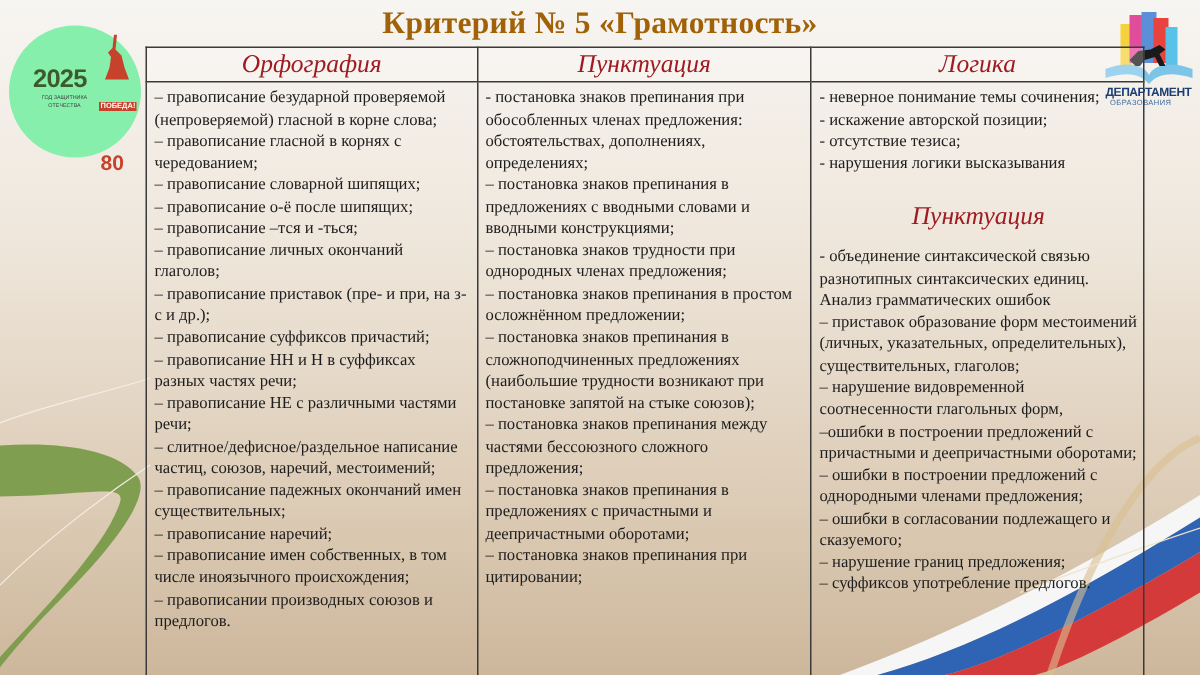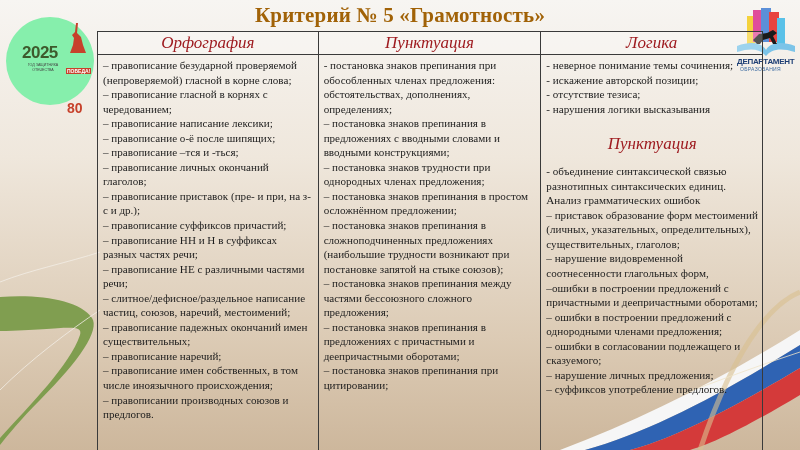--- a/index.html
+++ b/index.html
@@ -111,21 +111,21 @@
   <tbody>
       <tr>
     <th class="c1">Орфография</th>
     <th class="c2">Пунктуация</th>
     <th class="c3">Логика</th>
   </tr>
   <tr>
     <td class="c1">
       <span class="line">– правописание безударной проверяемой (непроверяемой) гласной в корне слова;</span>
       <span class="line">– правописание гласной в корнях с чередованием;</span>
-      <span class="line">– правописание написание лексики;</span>
+      <span class="line">– правописание словарной шипящих;</span>
       <span class="line">– правописание о-ё после шипящих;</span>
       <span class="line">– правописание –тся и -ться;</span>
       <span class="line">– правописание личных окончаний глаголов;</span>
       <span class="line">– правописание приставок (пре- и при, на з-с и др.);</span>
       <span class="line">– правописание суффиксов причастий;</span>
       <span class="line">– правописание НН и Н в суффиксах разных частях речи;</span>
       <span class="line">– правописание НЕ с различными частями речи;</span>
       <span class="line">– слитное/дефисное/раздельное написание частиц, союзов, наречий, местоимений;</span>
       <span class="line">– правописание падежных окончаний имен существительных;</span>
       <span class="line">–  правописание наречий;</span>
@@ -148,18 +148,18 @@
       <span class="line">- отсутствие тезиса;</span>
       <span class="line">- нарушения логики высказывания</span>
       <span class="subhead">Пунктуация</span>
       <span class="line">- объединение синтаксической связью разнотипных синтаксических единиц.</span>
       <span class="line">Анализ грамматических ошибок</span>
       <span class="line">– приставок образование форм местоимений (личных, указательных, определительных), существительных, глаголов;</span>
       <span class="line">– нарушение видовременной соотнесенности глагольных форм,</span>
       <span class="line">–ошибки в построении предложений с причастными и деепричастными оборотами;</span>
       <span class="line">– ошибки в построении предложений с однородными членами предложения;</span>
       <span class="line">– ошибки в согласовании подлежащего и сказуемого;</span>
-      <span class="line">– нарушение личных предложения;</span>
+      <span class="line">– нарушение границ предложения;</span>
       <span class="line">– суффиксов употребление предлогов.</span>
     </td>
   </tr>
 </tbody>
   </table>
 
 </body></html>

